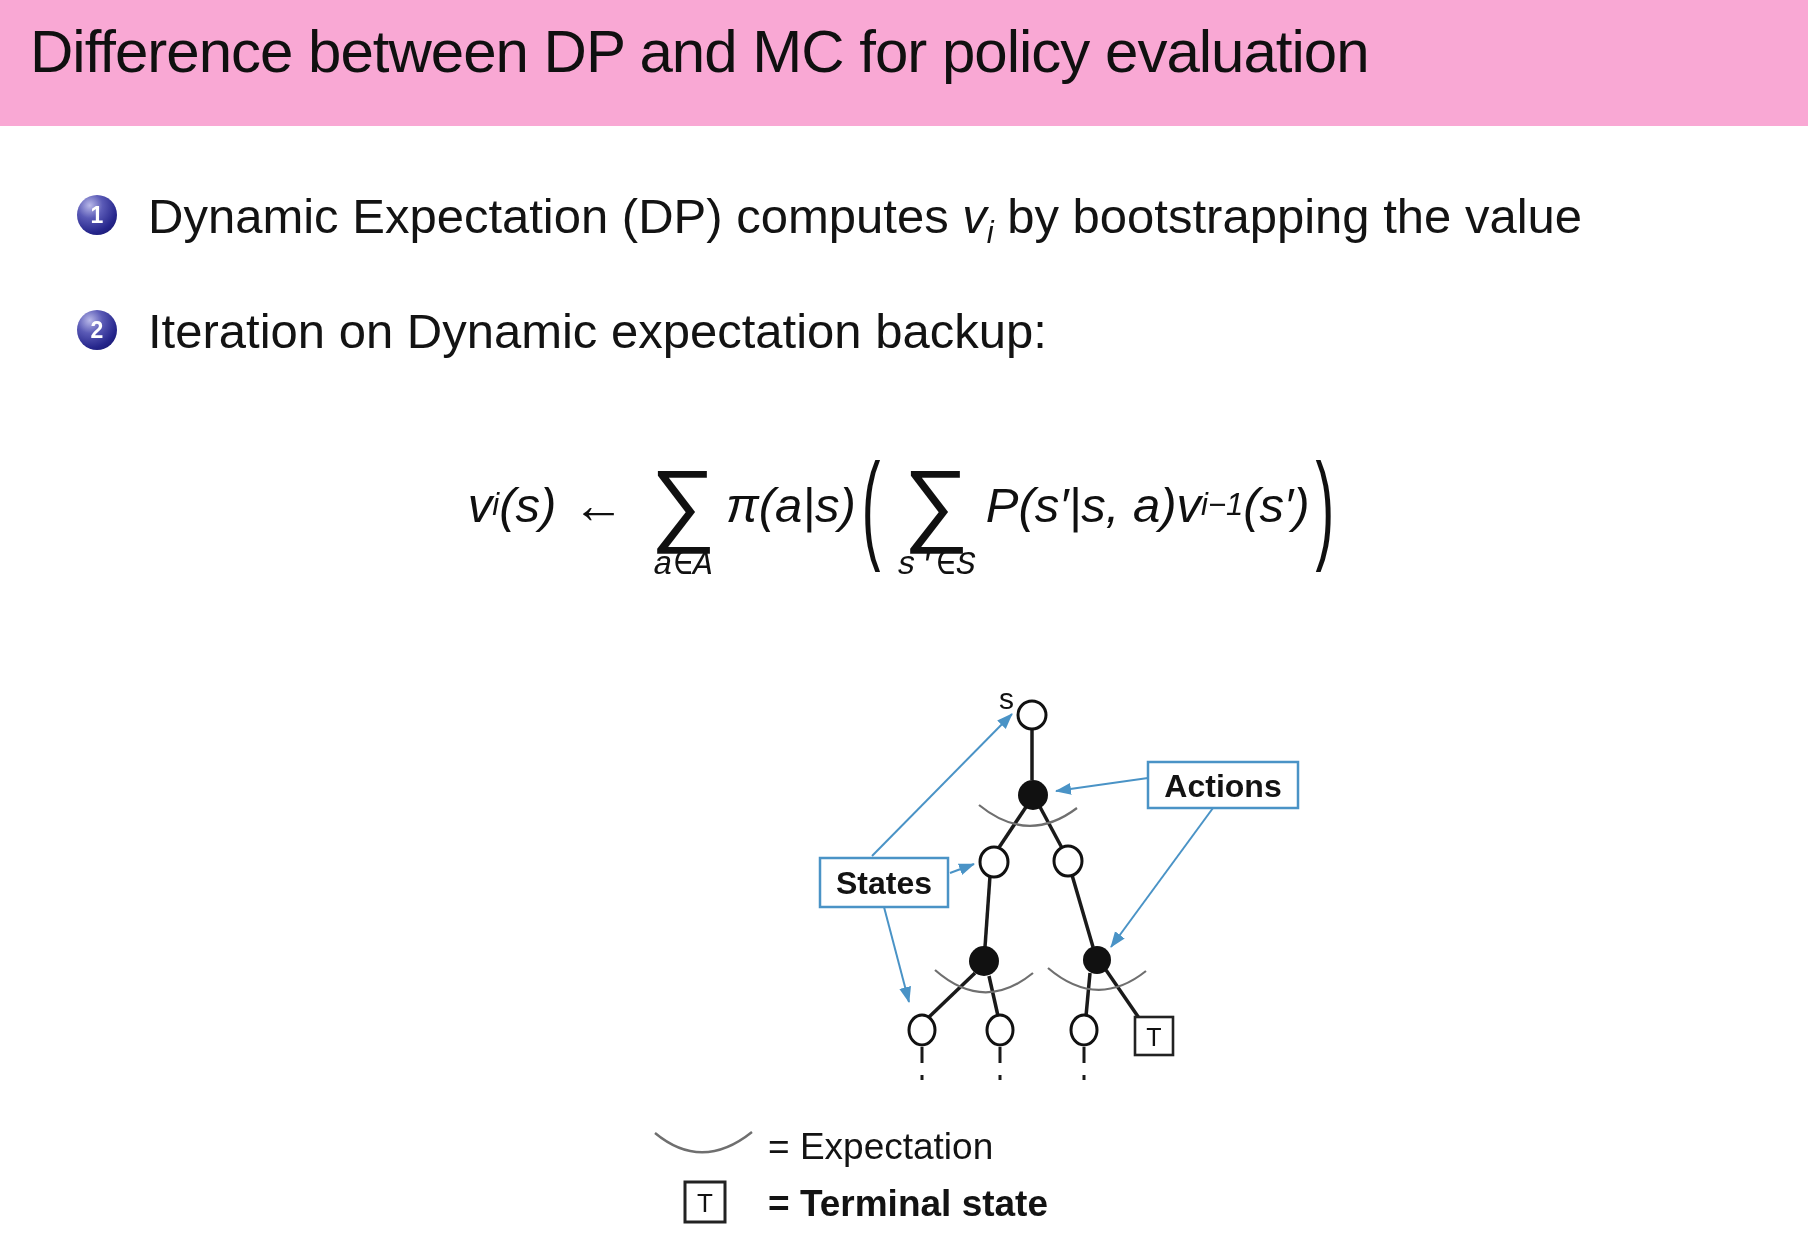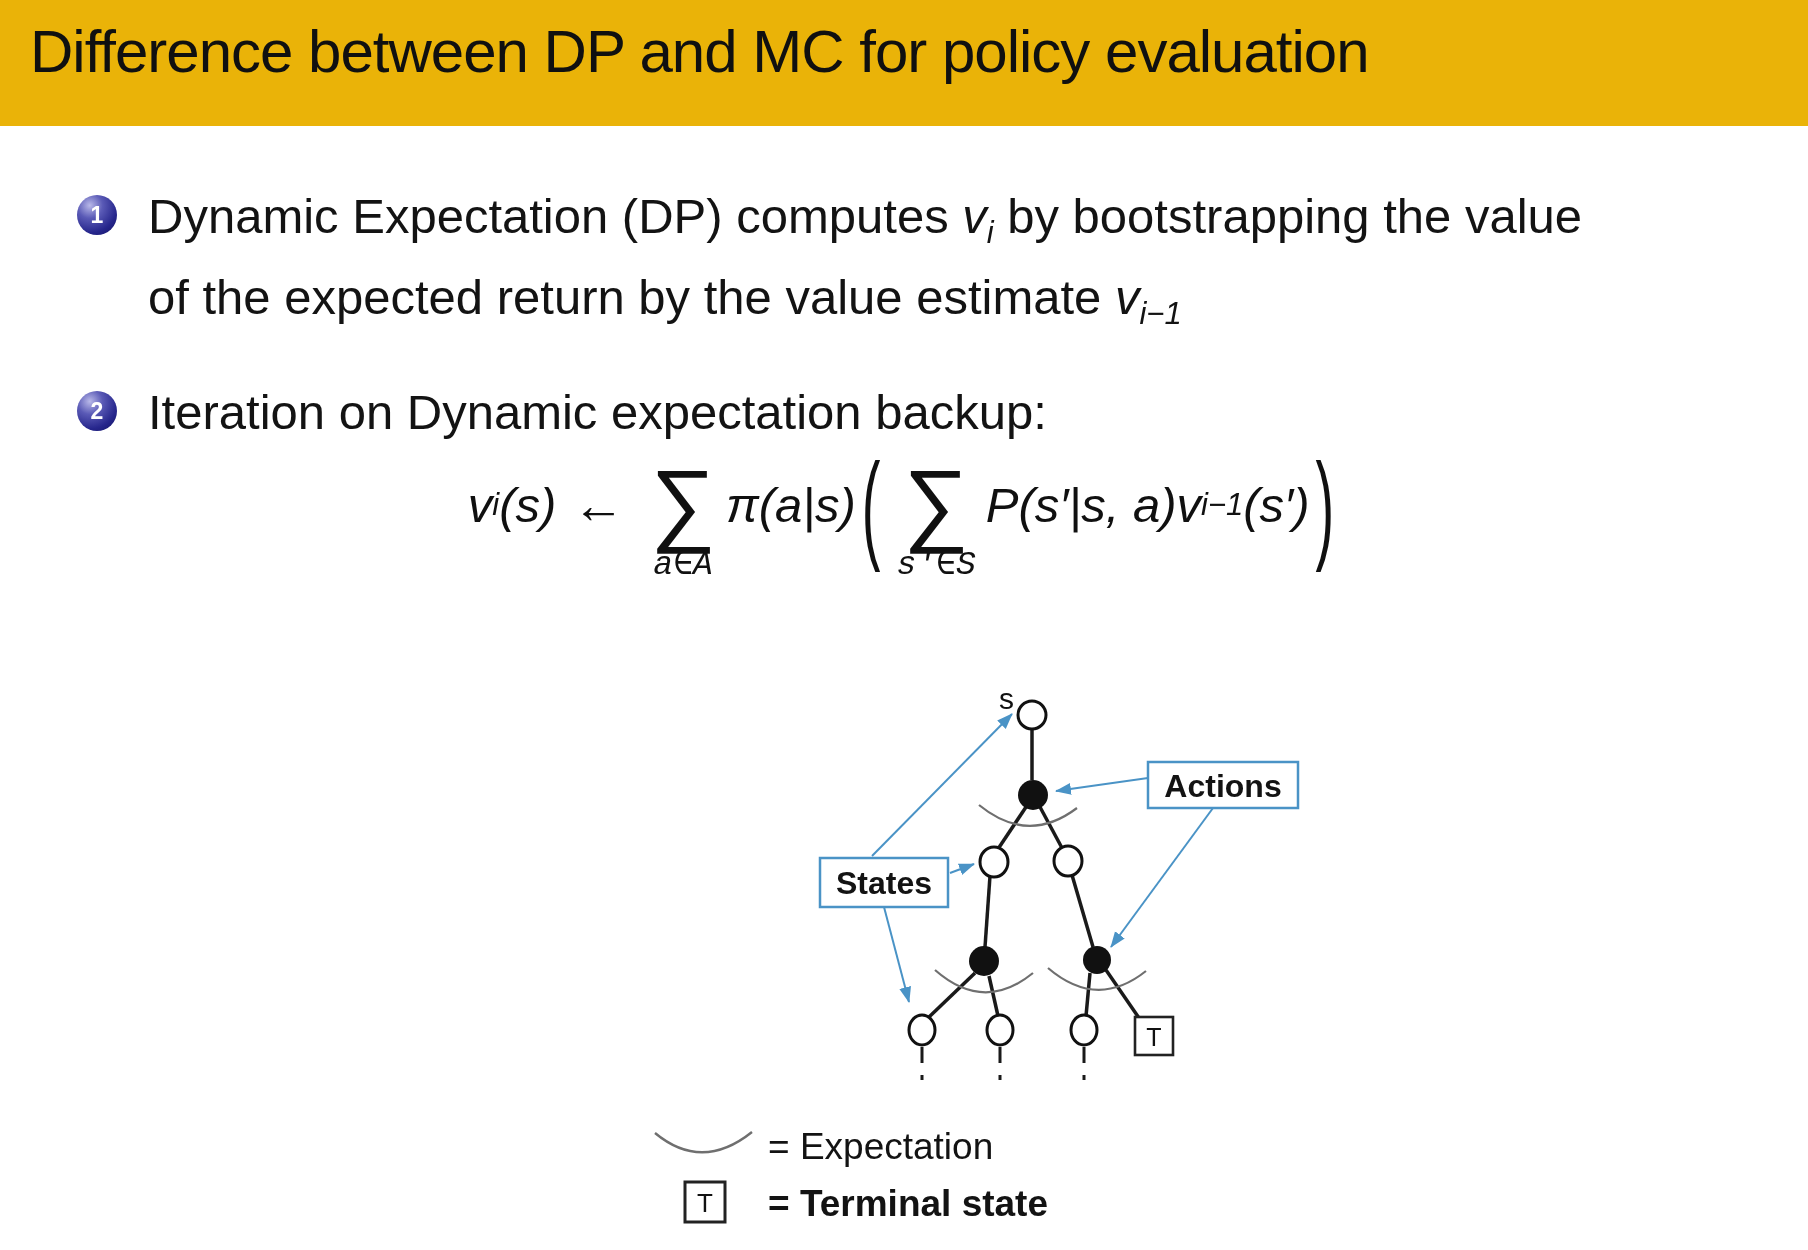--- a/index.html
+++ b/index.html
@@ -3,21 +3,21 @@
 <meta charset="utf-8">
 <style>
   html,body{margin:0;padding:0;}
   body{
     width:1808px;height:1250px;position:relative;overflow:hidden;
     background:#ffffff;font-family:"Liberation Sans",sans-serif;color:#111;
   }
   
   .titlebar{
     position:absolute;left:0;top:0;width:1808px;height:126px;
-    background:#eab308;
+    background:#f9a8d4;
   }
   .titlebar h1{
     margin:0;padding:22px 0 0 30px;font-size:60px;font-weight:400;
     letter-spacing:-1px;color:#101010;line-height:1.0;
   }
   
   .content{position:absolute;left:0;top:126px;width:1808px;}
   .bullets{padding:58px 0 0 77px;}
   .bullet-item{display:flex;align-items:flex-start;}
   .bullet-item + .bullet-item{margin-top:34px;}
@@ -61,21 +61,20 @@
   <h1>Difference between DP and MC for policy evaluation</h1>
 </div>
 
 <div class="content">
   <div class="bullets">
 
     <div class="bullet-item">
       <div class="badge">1</div>
       <div class="btext">
         <div><span>Dynamic Expectation (DP) computes </span><span class="mi">v</span><span class="msub">i</span><span> by bootstrapping the value</span></div>
-        <div><span>of the expected return by the value estimate </span><span class="mi">v</span><span class="msub">i−1</span></div>
       </div>
     </div>
 
     <div class="bullet-item">
       <div class="badge">2</div>
       <div class="btext">Iteration on Dynamic expectation backup:</div>
     </div>
 
   </div>
 </div>

